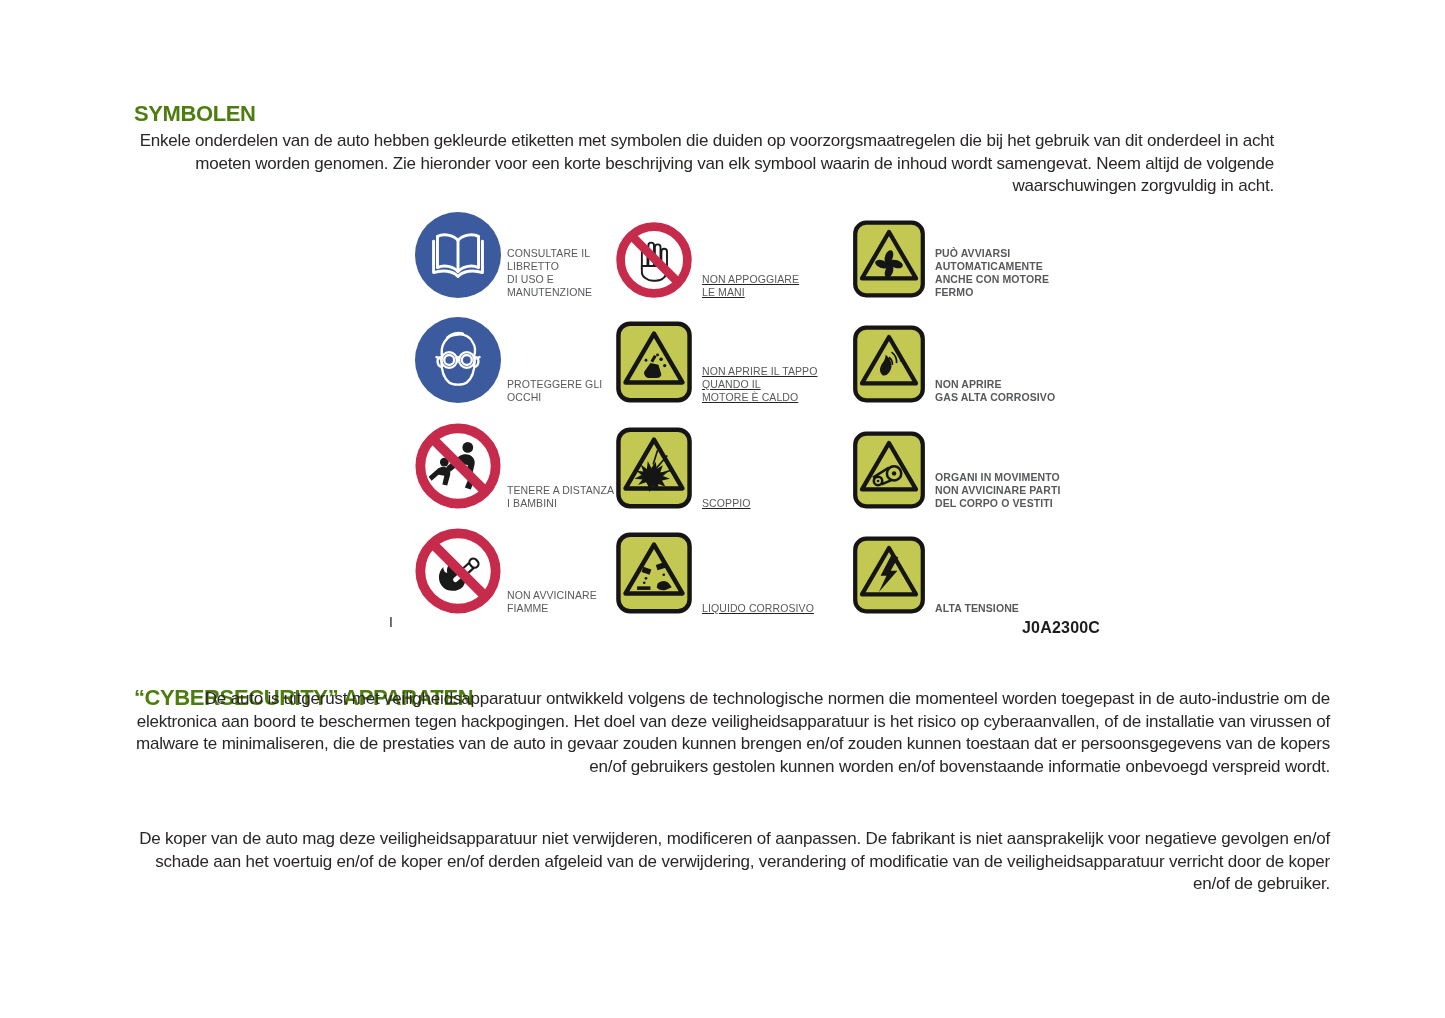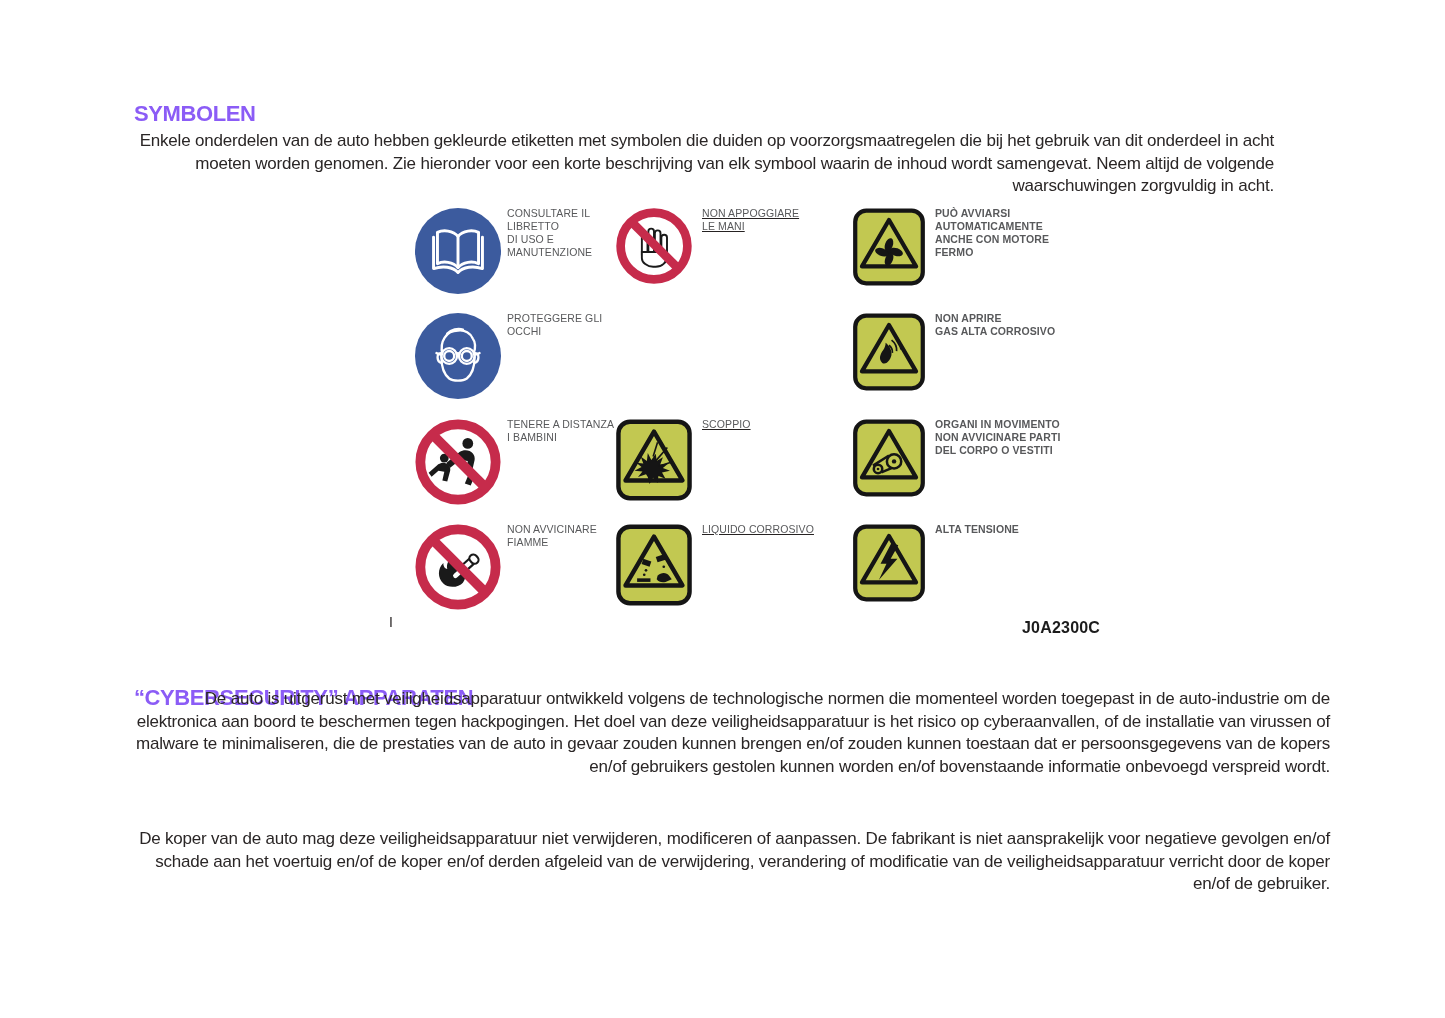--- a/index.html
+++ b/index.html
@@ -1,30 +1,30 @@
 <!DOCTYPE html>
 <html><head>
 <meta charset="utf-8">
 <style>
   html,body{margin:0;padding:0;background:#fff;}
   #page{position:relative;width:1445px;height:1018px;background:#ffffff;overflow:hidden;
         font-family:"Liberation Sans",sans-serif;color:#262222;}
   .heading{position:absolute;left:134px;font-size:22px;font-weight:bold;
-           color:#8b5cf6;letter-spacing:-0.4px;white-space:nowrap;}
+           color:#4d7c0f;letter-spacing:-0.4px;white-space:nowrap;}
   #title-symbols{top:101px;}
   #title-cyber{top:685px;}
   .body-text{position:absolute;left:134px;width:1196px;font-size:17px;line-height:22.7px;
              letter-spacing:-0.2px;color:#2a2626;text-align:right;}
   #intro-para{top:130px;width:1140px;}
   #cyber-para1{top:688px;}
   #cyber-para2{top:780px;margin-top:48px;}
 
   
   #symbols-figure{position:absolute;left:0;top:0;width:1445px;height:650px;}
-  .cell{position:absolute;height:92px;display:flex;align-items:flex-start;}
+  .cell{position:absolute;height:92px;display:flex;align-items:flex-end;}
   .c1{left:413px;} .c2{left:613px;text-decoration:underline;} .c3{left:850px;font-weight:bold;}
   .r1{top:207px;} .r2{top:312px;} .r3{top:418px;} .r4{top:523px;}
   .icn{display:flex;align-items:center;justify-content:center;}
   .c1 .icn{width:90px;} .c2 .icn{width:82px;} .c3 .icn{width:78px;}
   .cap{font-size:10.5px;line-height:13px;color:#58595b;letter-spacing:0.1px;
        white-space:pre-line;margin-left:7px;max-width:128px;}
   .c1 .cap{margin-left:4px;}
   #fig-left-mark{position:absolute;left:389px;top:614px;font-size:14px;color:#2a2626;}
   #fig-code{position:absolute;left:1022px;top:619px;font-size:16px;font-weight:bold;
             color:#1c1c1c;letter-spacing:0.2px;}
@@ -116,20 +116,39 @@
             <circle cx="54" cy="45" r="5.1"></circle>
             <path d="M43.6 43 C44.6 42 45.4 42 46.4 43"></path>
             <path d="M28 44 l-5 -2"></path>
             <path d="M62 44 l5 -2"></path>
           </g>
         </svg>
       </span>
       <span class="cap">PROTEGGERE GLI OCCHI</span>
     </div>
 
+    <div class="cell c2 r2">
+      <span class="icn">
+        <svg width="80" height="84" viewBox="0 0 90 94">
+          <rect x="5" y="4" width="80" height="86" rx="13" fill="#c2c851" stroke="#151515" stroke-width="5"></rect>
+          <path d="M45 15 L77 70 L13 70 Z" fill="none" stroke="#151515" stroke-width="5" stroke-linejoin="round"></path>
+          <g fill="#151515">
+            <path d="M34 58 l7 -10 9 2 3 10 c1 3 -2 5 -5 5 l-9 0 c-3 0 -6 -4 -5 -7 z"></path>
+            <path d="M41 46 l4 -7 3 1.5 -4 7 z"></path>
+            <circle cx="53" cy="44" r="2"></circle>
+            <circle cx="57" cy="51" r="1.8"></circle>
+            <circle cx="49" cy="39" r="1.6"></circle>
+            <circle cx="36" cy="45" r="1.6"></circle>
+          </g>
+        </svg>
+      </span>
+      <span class="cap">NON APRIRE IL TAPPO
+QUANDO IL
+MOTORE È CALDO</span>
+    </div>
 
     <div class="cell c3 r2">
       <span class="icn">
         <svg width="76" height="80" viewBox="0 0 90 94">
           <rect x="5" y="4" width="80" height="86" rx="13" fill="#c2c851" stroke="#151515" stroke-width="5"></rect>
           <path d="M45 15 L77 70 L13 70 Z" fill="none" stroke="#151515" stroke-width="5" stroke-linejoin="round"></path>
           <path d="M37 60 c-5 -5 -2 -11 1 -15 c2 -3 3 -6 3 -9 c4 3 7 8 7 13 c0 6 -6 14 -11 11 z" fill="#151515"></path>
           <g stroke="#151515" stroke-width="2" fill="none">
             <path d="M49 48 a10 10 0 0 0 -4 -9"></path>
             <path d="M54 46 a15 15 0 0 0 -6 -13"></path>

